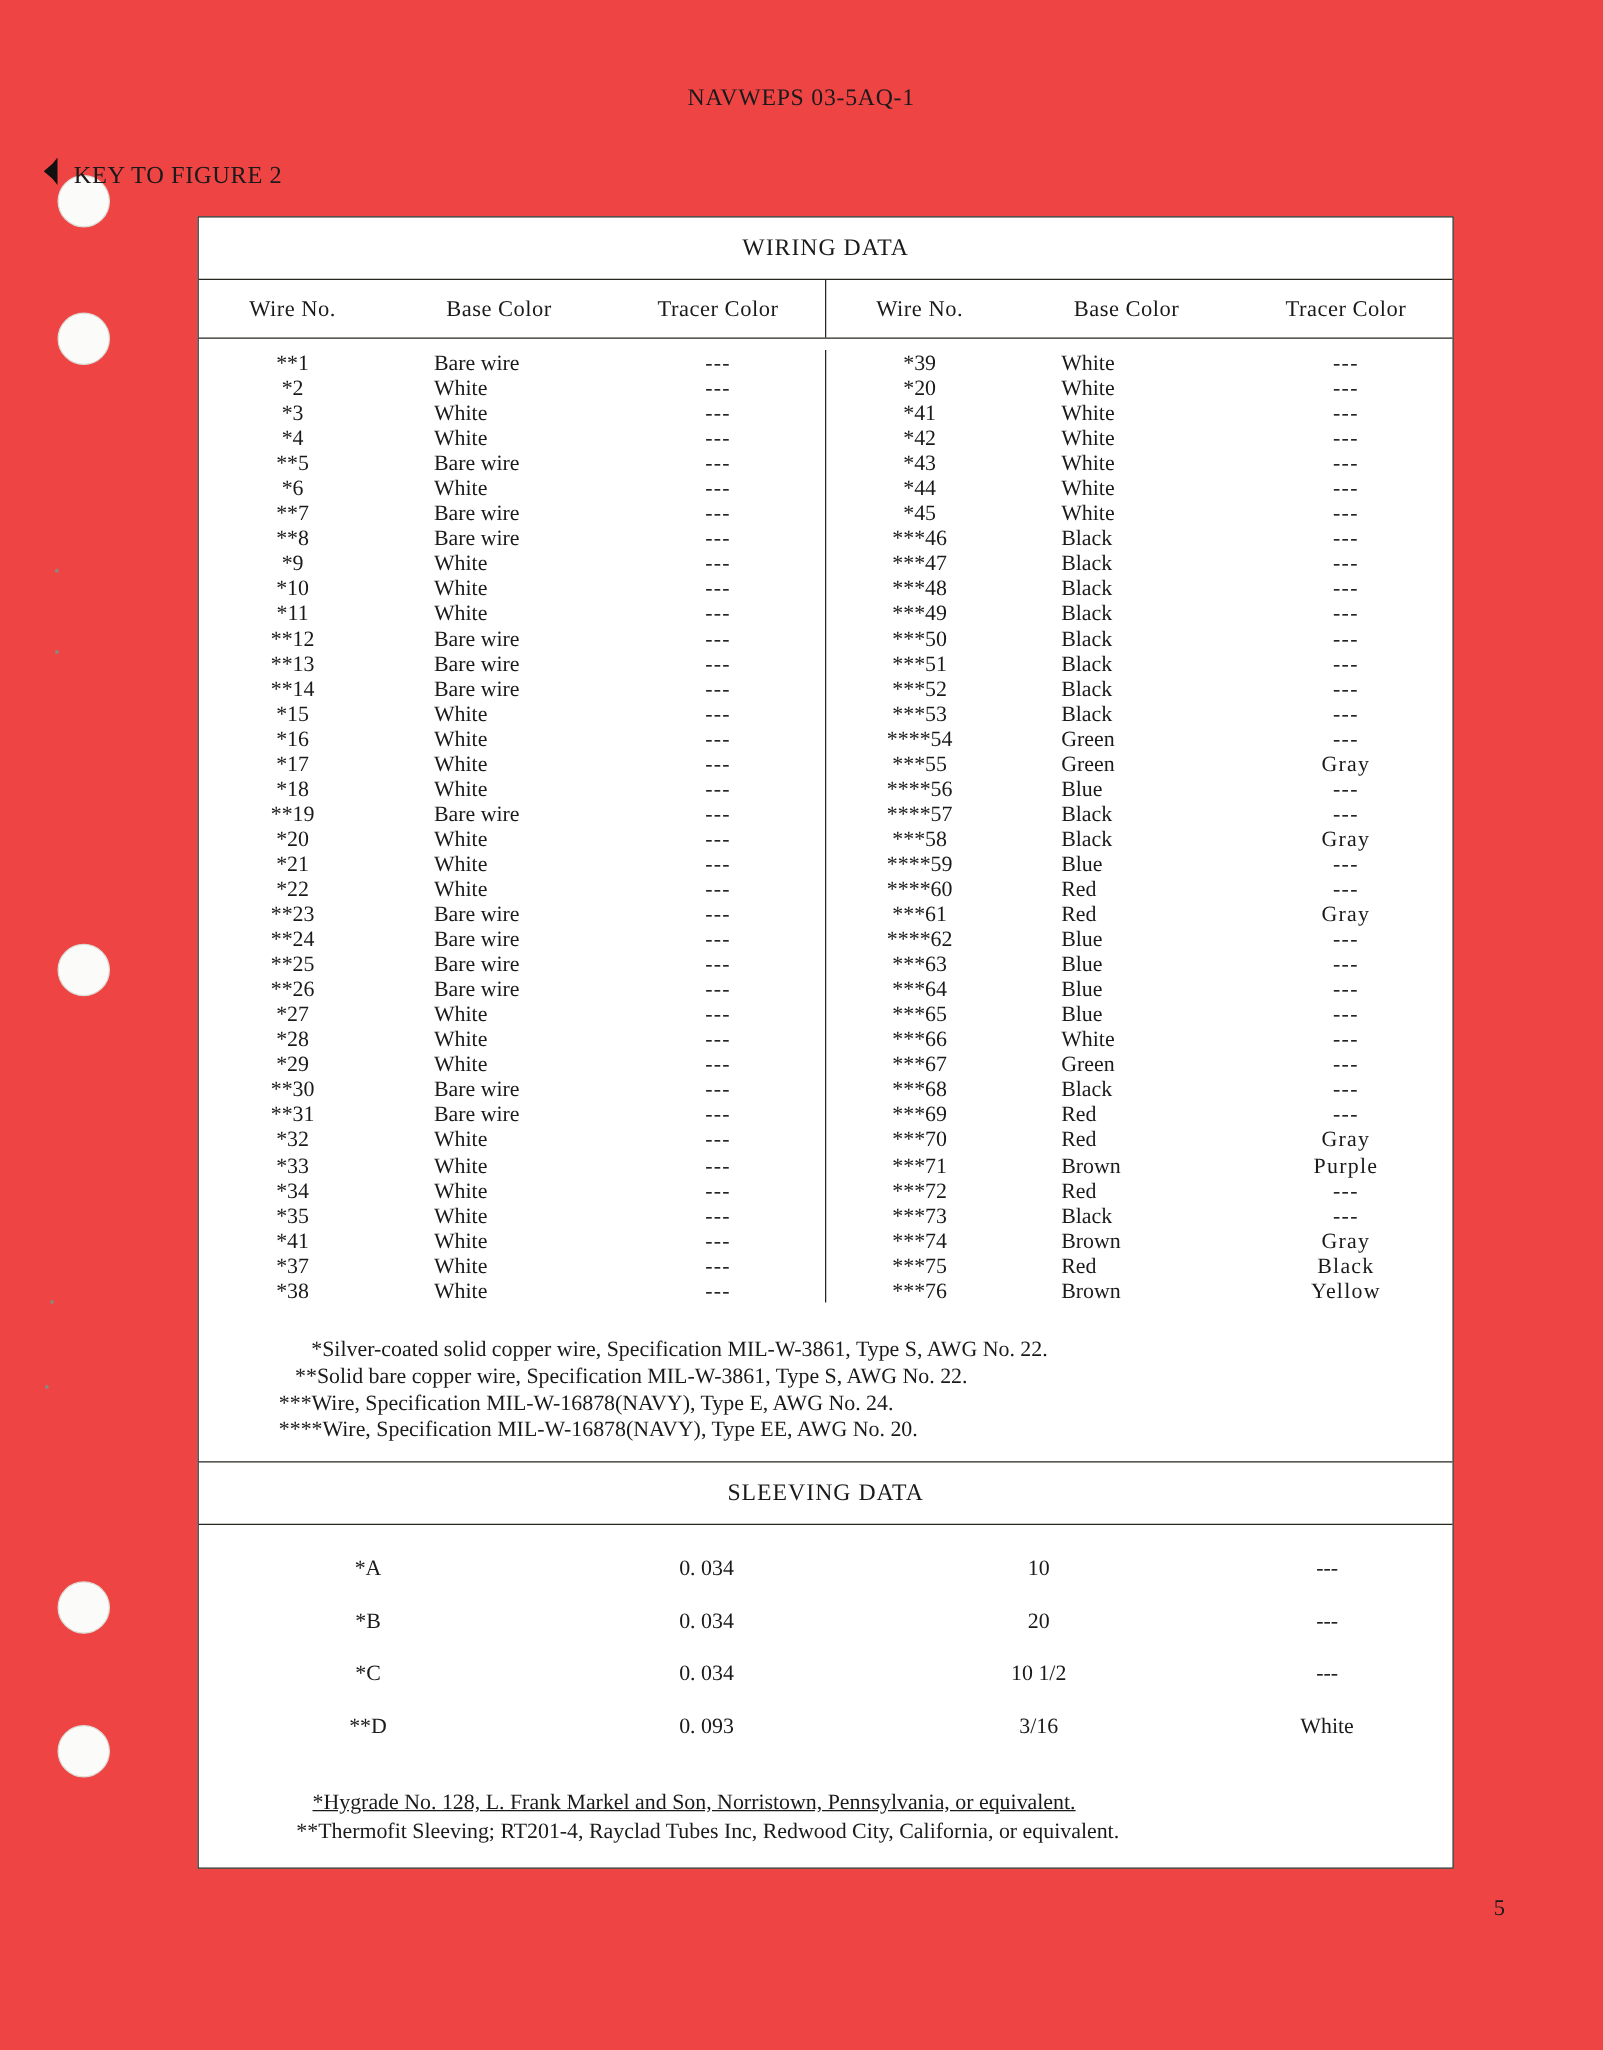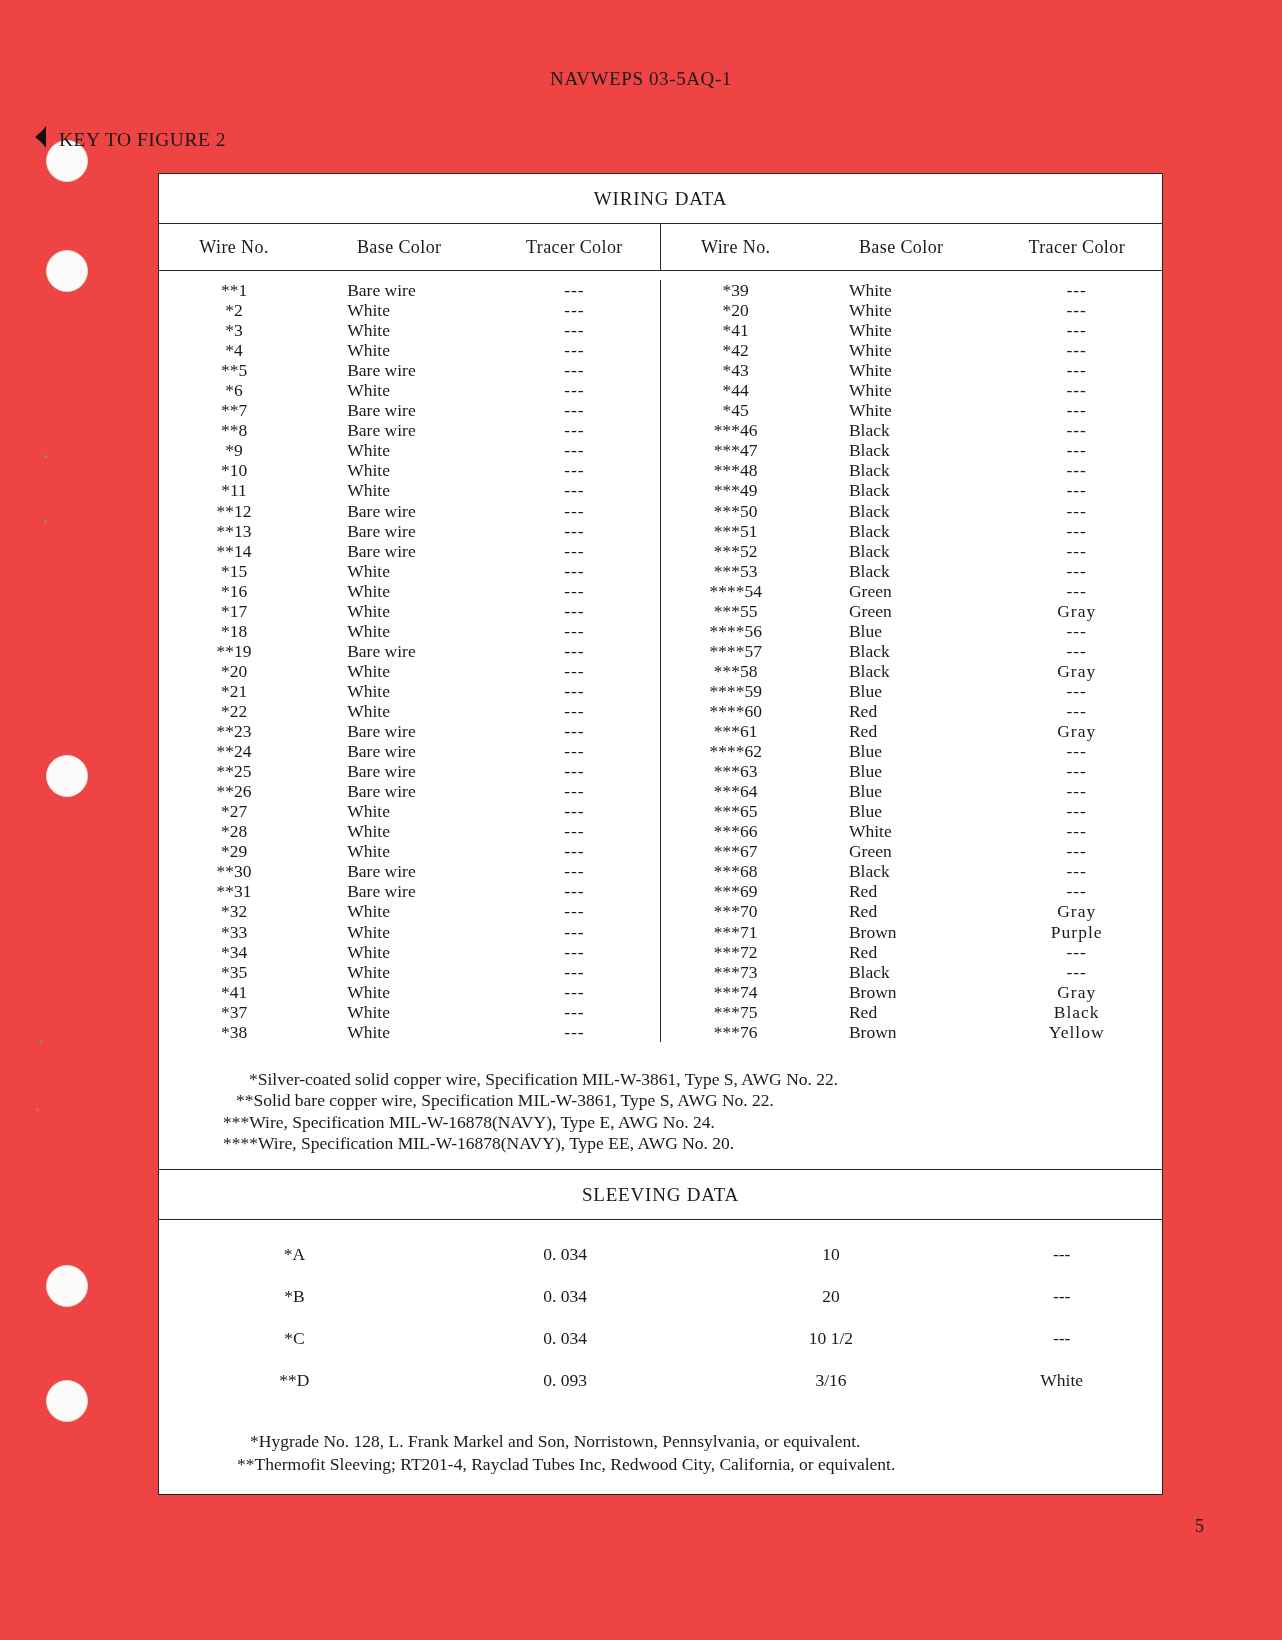--- a/index.html
+++ b/index.html
@@ -162,21 +162,21 @@
   .srow .sc.s2 { width: 27%; }
   .srow .sc.s3 { width: 26%; }
   .srow .sc.s4 { width: 20%; }
 
   .sleeve-notes {
     padding: 12px 0 18px 78px;
     font-size: 17.5px;
     line-height: 23px;
   }
   .sleeve-notes div { white-space: nowrap; }
-  .sn-i1 { padding-left: 13px; }
+  .sn-i1 { padding-left: 13px; text-decoration: underline; }
   .sn-i2 { padding-left: 0px; }
 
   .page-num {
     position: absolute;
     right: 78px;
     bottom: 103px;
     font-size: 18px;
   }
 </style>
 </head>

